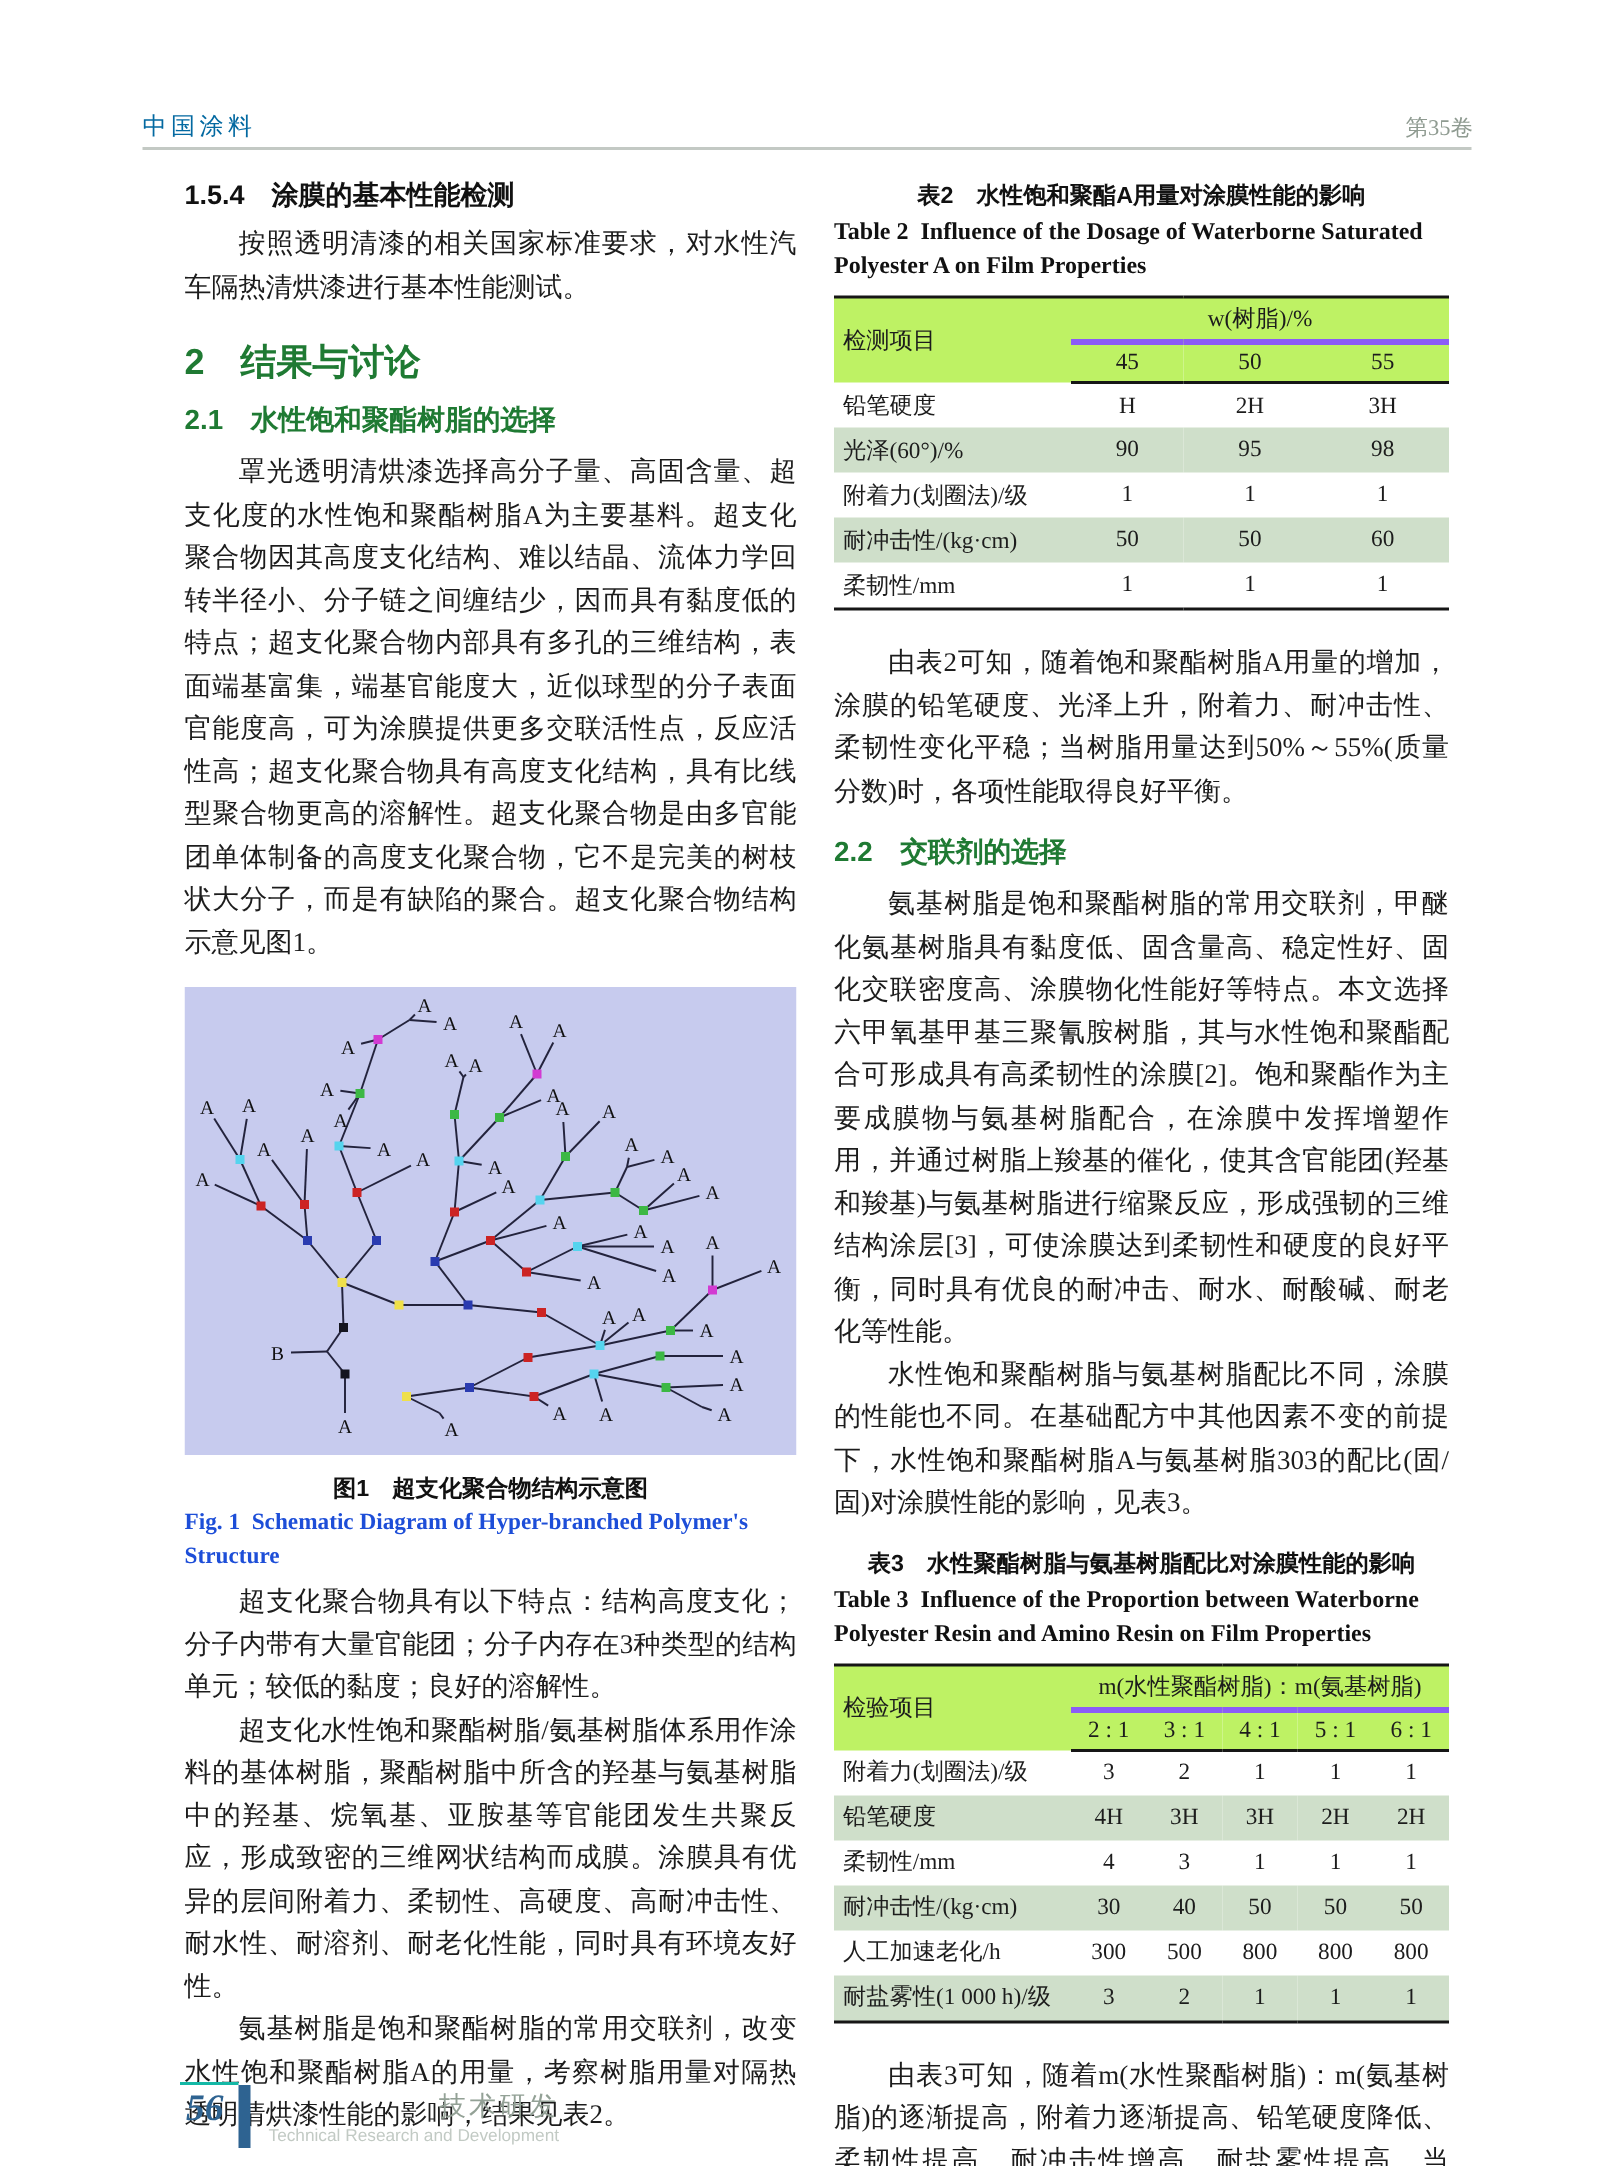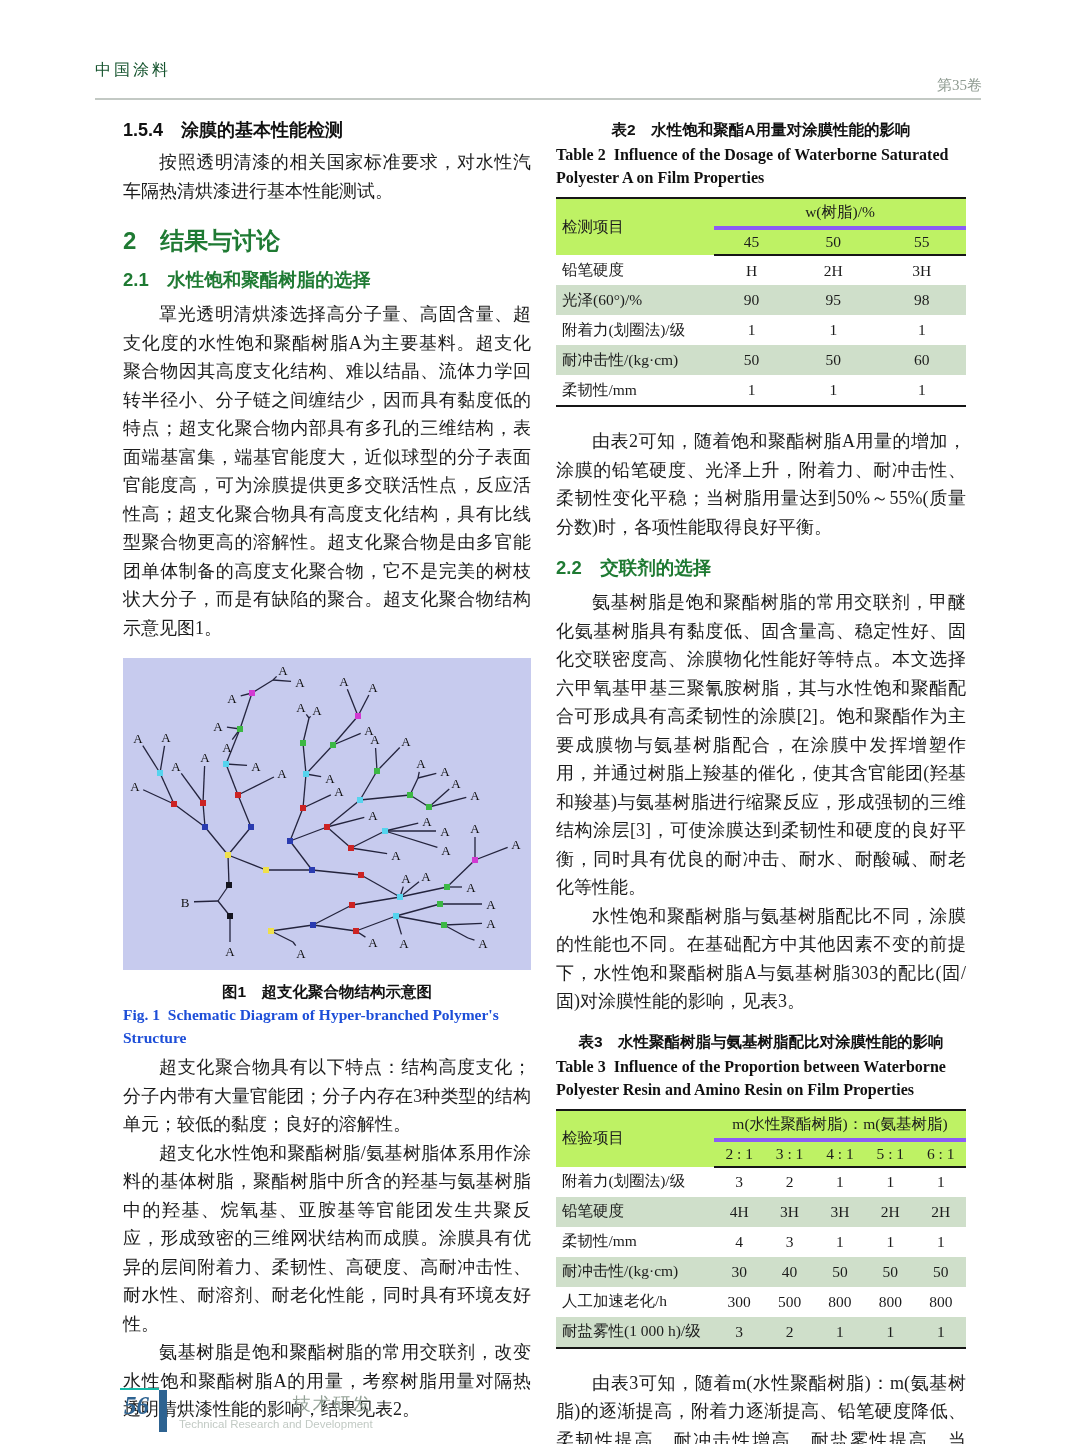--- a/index.html
+++ b/index.html
@@ -1,21 +1,21 @@
 <!DOCTYPE html>
 <html><head>
 <meta charset="utf-8">
 <style>
   html,body{margin:0;padding:0;}
   body{
     width:1072px;height:1444px;background:#ffffff;position:relative;
     font-family:"Liberation Serif","DejaVu Serif",serif;color:#1c1c1c;
     -webkit-font-smoothing:antialiased;
   }
-  .hdr-journal{position:absolute;left:95px;top:60px;font-size:16px;color:#14532d;letter-spacing:3px;}
+  .hdr-journal{position:absolute;left:95px;top:74px;font-size:16px;color:#0369a1;letter-spacing:3px;}
   .hdr-volume{position:absolute;right:90px;top:76px;font-size:15px;color:#8f9b91;}
   .hdr-rule{position:absolute;left:95px;top:98px;width:886px;border-top:2px solid #c3c9c4;}
 
   .col-left{position:absolute;left:123px;top:116px;width:408px;}
   .col-right{position:absolute;left:556px;top:116px;width:410px;}
 
   p.body{font-size:18px;line-height:28.5px;text-align:justify;margin:0;text-indent:2em;}
   h4.sub{font-size:18px;font-weight:bold;font-family:"Liberation Sans","DejaVu Sans",sans-serif;margin:2px 0 6px 0;color:#111;}
   h2.green{color:#1f7a33;font-family:"Liberation Sans","DejaVu Sans",sans-serif;font-size:24px;font-weight:bold;margin:20px 0 10px 0;}
   h3.green{color:#1f7a33;font-family:"Liberation Sans","DejaVu Sans",sans-serif;font-size:18.5px;font-weight:bold;margin:10px 0 8px 0;}

